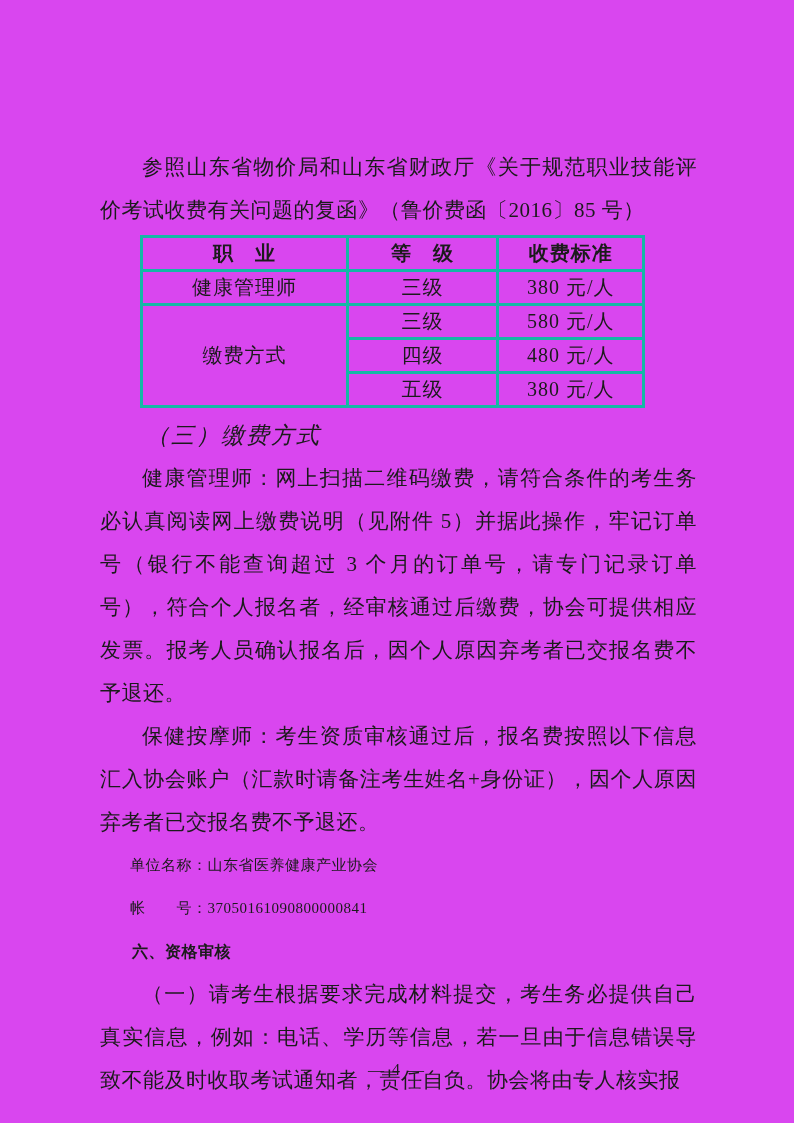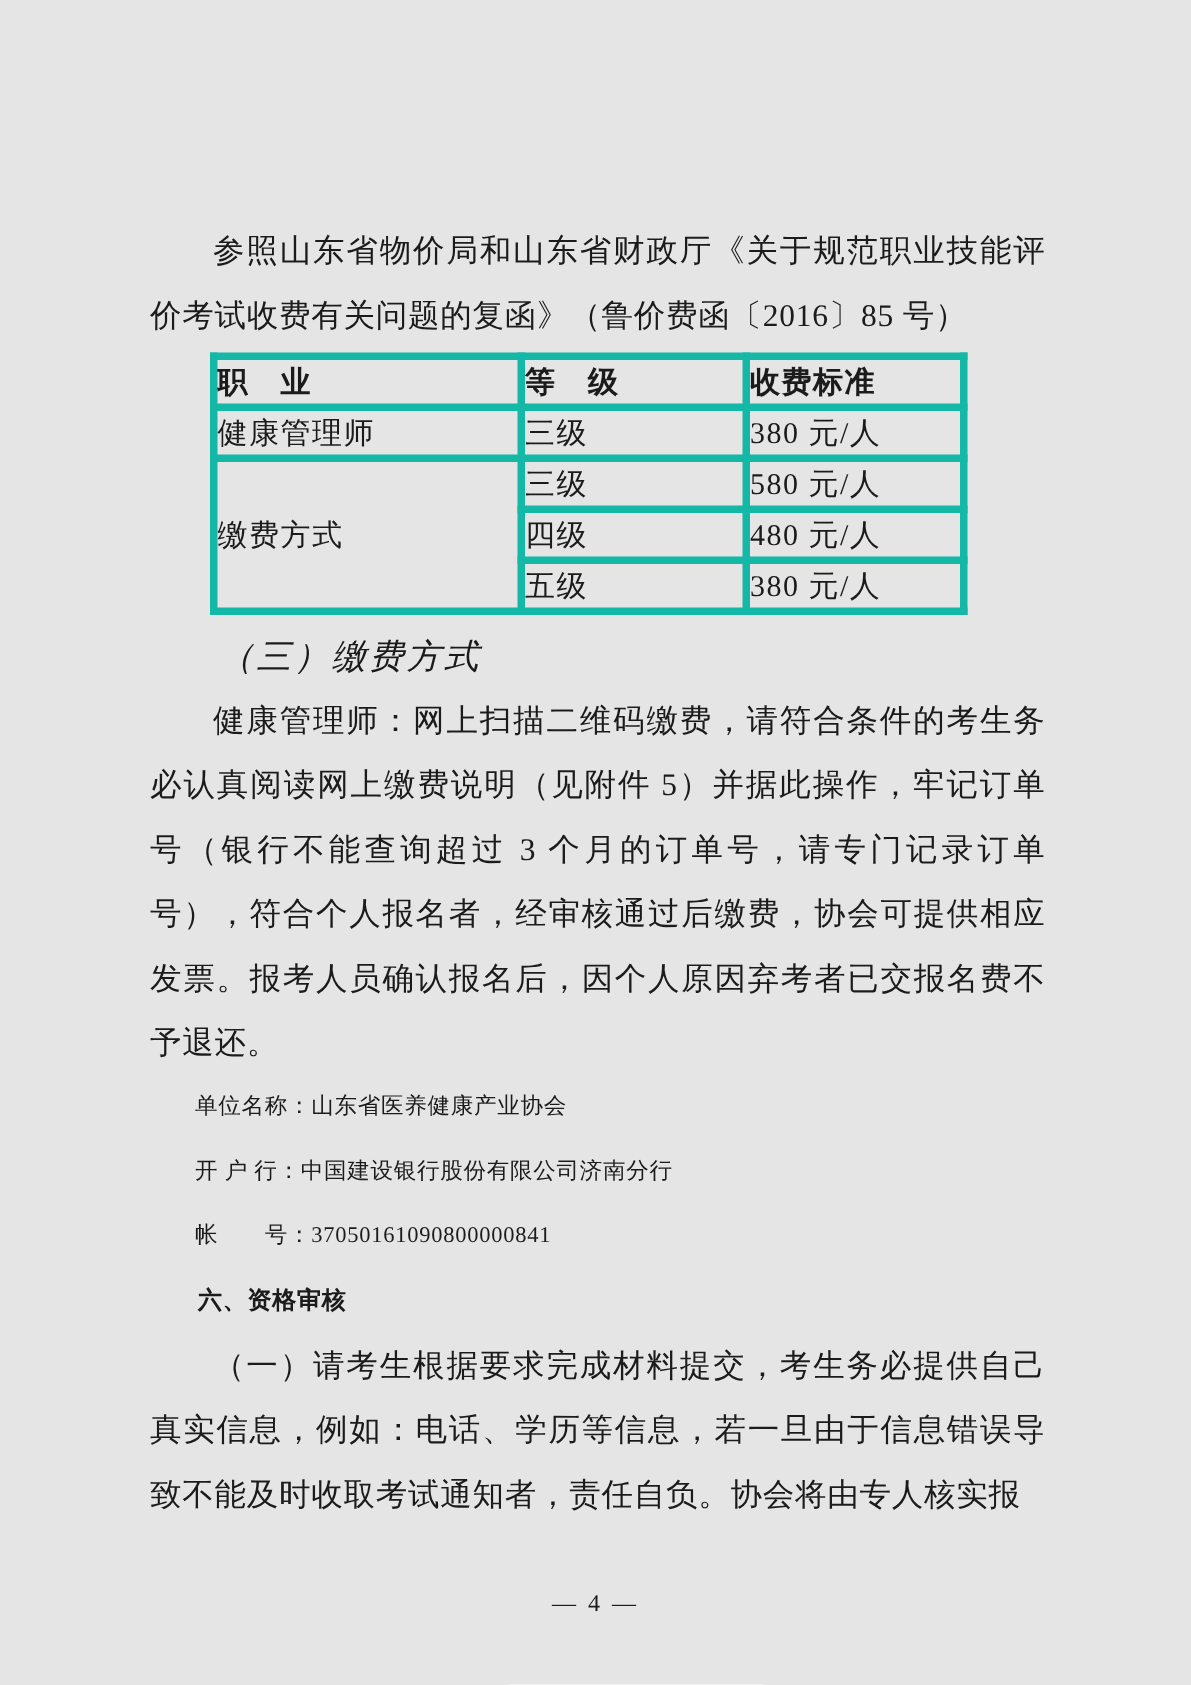--- a/index.html
+++ b/index.html
@@ -2,21 +2,21 @@
 <html lang="zh"><head>
 <meta charset="utf-8">
 <style>
   * { box-sizing: border-box; margin: 0; padding: 0; }
   html, body { background: #ffffff; }
   .page {
     position: relative;
     width: 794px;
     height: 1123px;
     margin: 0 auto;
-    background: #e5e5e5;
+    background: #d946ef;
     font-family: "Liberation Serif", "DejaVu Serif", serif;
     color: #1b1b1b;
     overflow: hidden;
   }
   .content {
     position: absolute;
     left: 100px;
     top: 146px;
     width: 597px;
   }
@@ -34,22 +34,22 @@
 
   table.fee-table {
     border-collapse: collapse;
     margin: 3px 0 6px 40px;
     width: 505px;
     table-layout: fixed;
     border: 2px solid #1b1b1b;
   }
   table.fee-table th,
   table.fee-table td {
-    border: 5px solid #14b8a6;
-    text-align: left;
+    border: 3px solid #14b8a6;
+    text-align: center;
     vertical-align: middle;
     height: 34px;
     font-size: 20px;
     letter-spacing: 1px;
     font-weight: normal;
   }
   table.fee-table th { font-weight: 700; }
   .col-occ { width: 41%; }
   .col-lvl { width: 30%; }
   .col-fee { width: 29%; }
@@ -125,23 +125,23 @@
           <td>五级</td>
           <td>380 元/人</td>
         </tr>
       </tbody>
     </table>
 
     <p class="kaiti-heading">（三）缴费方式</p>
 
     <p class="body-text indent"><b>健康管理师：</b><span>网上扫描二维码缴费，请符合条件的考生务必认真阅读网上缴费说明（见附件 5）并据此操作，牢记订单号（银行不能查询超过 3 个月的订单号，请专门记录订单号），符合个人报名者，经审核通过后缴费，协会可提供相应发票。报考人员确认报名后，</span><b>因个人原因弃考者已交报名费不予退还。</b></p>
 
+    <p class="body-text indent"><b>保健按摩师：</b><span>考生资质审核通过后，报名费按照以下信息汇入协会账户（汇款时请备注考生姓名+身份证），</span><b>因个人原因弃考者已交报名费不予退还。</b></p>
 
     <p class="bank-line"><span>单位名称：</span><span>山东省医养健康产业协会</span></p>
-    <p class="bank-line"><span>开 户 行：</span><span>中国建设银行股份有限公司济南分行</span></p>
     <p class="bank-line"><span>帐　　号：</span><span>37050161090800000841</span></p>
 
     <p class="bold-heading">六、资格审核</p>
 
     <p class="body-text indent"><span>（一）请考生根据要求完成材料提交，考生务必提供自己真实信息，例如：电话、学历等信息，若一旦由于信息错误导致不能及时收取考试通知者，责任自负。协会将由专人核实报</span></p>
 
   </div>
 
   <div class="page-footer">— 4 —</div>
 </div>

